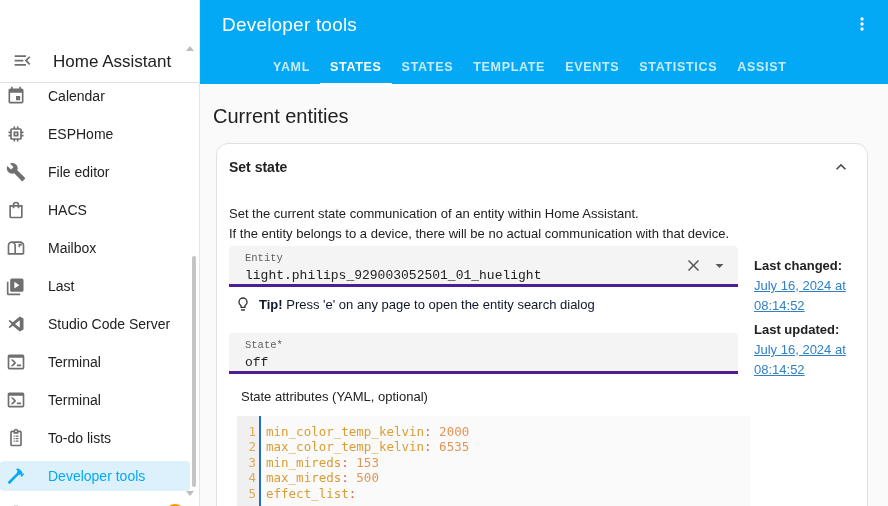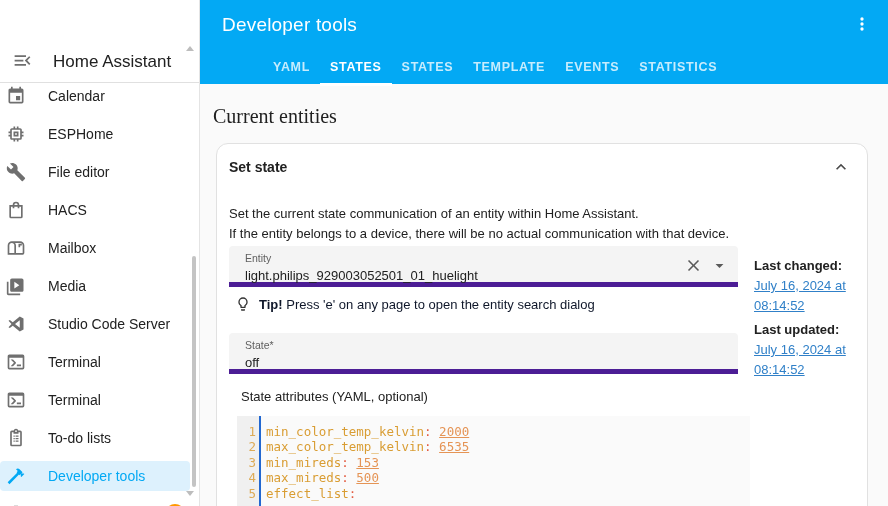--- a/index.html
+++ b/index.html
@@ -56,38 +56,38 @@
   .tab{
     position:relative;padding:0 10px;display:flex;align-items:center;
     font-size:12.5px;font-weight:700;letter-spacing:0.055em;
     color:rgba(255,255,255,0.78);cursor:pointer;white-space:nowrap;
   }
   .tab.active{color:#fff;}
   .tab.active::after{content:"";position:absolute;left:0;right:0;bottom:0;height:3px;background:#fff;}
 
   
   .content{flex:1;padding:0 20px 0 12px;overflow:hidden;}
-  .page-heading{margin:21px 0 15px 1px;font-size:20px;font-weight:400;color:#212121;font-family:Liberation Serif, serif;}
+  .page-heading{margin:21px 0 15px 1px;font-size:20px;font-weight:400;color:#212121;}
   .card{
     margin-left:4px;background:#fff;border:1px solid #e1e1e1;border-radius:12px;
     height:460px;box-sizing:border-box;overflow:hidden;
   }
   .card-header{display:flex;align-items:center;padding:13px 16px 0 12px;cursor:pointer;}
   .card-title{font-size:14px;font-weight:700;color:#212121;}
   .chev{margin-left:auto;width:20px;height:20px;color:#4a4a4a;cursor:pointer;}
   .chev svg{width:20px;height:20px;}
   .desc{margin:27px 0 0 12px;font-size:13px;line-height:20px;color:#212121;}
   .form-row{display:flex;margin:2px 0 0 12px;}
   .form-col{width:509px;flex:none;}
   .meta-col{flex:none;width:116px;margin-left:16px;padding-top:10px;font-size:13px;}
 
   .textfield{
     position:relative;height:41px;background:var(--field-bg,#f4f4f4);
-    border-bottom:5px solid #4c1d95;border-radius:4px 4px 0 0;
-    padding:6px 0 16px 16px;box-sizing:border-box;cursor:text;
+    border-bottom:3px solid #4c1d95;border-radius:4px 4px 0 0;
+    padding:6px 0 16px 16px;box-sizing:border-box;cursor:text;font-family:Liberation Mono, monospace;
   }
   .tf-label{font-size:10.5px;line-height:12px;color:#5f5f5f;}
   .tf-value{font-size:13px;color:#212121;margin-top:4px;}
   .tf-icon{position:absolute;top:10px;width:22px;height:22px;background:none;border:none;padding:0;color:#5a5a5a;cursor:pointer;}
   .tf-icon svg{width:19px;height:19px;}
   .tf-icon.clear{right:34px;}
   .tf-icon.dd{right:8px;}
   .textfield.state{margin-top:21px;}
 
   .tip{display:flex;align-items:center;gap:8px;margin:9px 0 0 6px;font-size:13px;color:#0f172a;}
@@ -104,21 +104,21 @@
   }
   .gutter{
     width:22px;flex:none;background:var(--editor-gutter,#f0f0f0);
     color:var(--tok-linenum,#ddab57);text-align:right;
     padding:8px 3px 0 0;box-sizing:border-box;
   }
   .caret-line{width:2px;flex:none;background:var(--caret-line,#2268d1);}
   .code{padding:8px 0 0 5px;white-space:pre;}
   .tok-key{color:var(--tok-key,#d99d33);}
   .tok-colon{color:var(--tok-colon,#e35c41);}
-  .tok-num{color:var(--tok-num,#e59455);text-decoration:underline;}
+  .tok-num{color:var(--tok-num,#e59455);}
   .tok-plain{color:#212121;}
 
   .meta-block{margin-bottom:4px;line-height:20px;}
   .meta-label{font-weight:700;color:#212121;}
   .meta-link{color:var(--link,#3080c8);text-decoration:underline;cursor:pointer;}
 </style>
 </head>
 <body>
 
 <div class="app">
@@ -173,21 +173,21 @@
             </svg>
           </span>
           <span class="side-label">Mailbox</span>
         </div>
         <div class="side-item">
           <span class="side-icon">
             <svg viewBox="0 0 24 24" fill="currentColor">
               <path d="M19,3H7C5.9,3 5,3.9 5,5V17C5,18.1 5.9,19 7,19H19C20.1,19 21,18.1 21,17V5C21,3.9 20.1,3 19,3M10,15V7L16,11L10,15M3,7H1V21C1,22.1 1.9,23 3,23H17V21H3V7Z"></path>
             </svg>
           </span>
-          <span class="side-label">Media</span>
+          <span class="side-label">Last</span>
         </div>
         <div class="side-item">
           <span class="side-icon">
             <svg viewBox="0 0 24 24" fill="currentColor">
               <path d="M16.5,3L21,5.4V18.6L16.5,21L8.1,14.2L4.6,16.9L3,15.9L6.6,12L3,8.1L4.6,7.1L8.1,9.8L16.5,3M16.5,7.5L10.8,12L16.5,16.5V7.5Z"></path>
             </svg>
           </span>
           <span class="side-label">Studio Code Server</span>
         </div>
         <div class="side-item">
@@ -247,20 +247,21 @@
               </svg></span>
         </button>
       </div>
       <div class="tabs">
           <div class="tab">YAML</div>
           <div class="tab active">STATES</div>
           <div class="tab">STATES</div>
           <div class="tab">TEMPLATE</div>
           <div class="tab">EVENTS</div>
           <div class="tab">STATISTICS</div>
+          <div class="tab">ASSIST</div>
         </div>
     </header>
 
     <div class="content">
       <h2 class="page-heading">Current entities</h2>
 
       <section class="card">
         <div class="card-header">
           <span class="card-title">Set state</span>
           <span class="chev"><svg viewBox="0 0 24 24" fill="currentColor">

